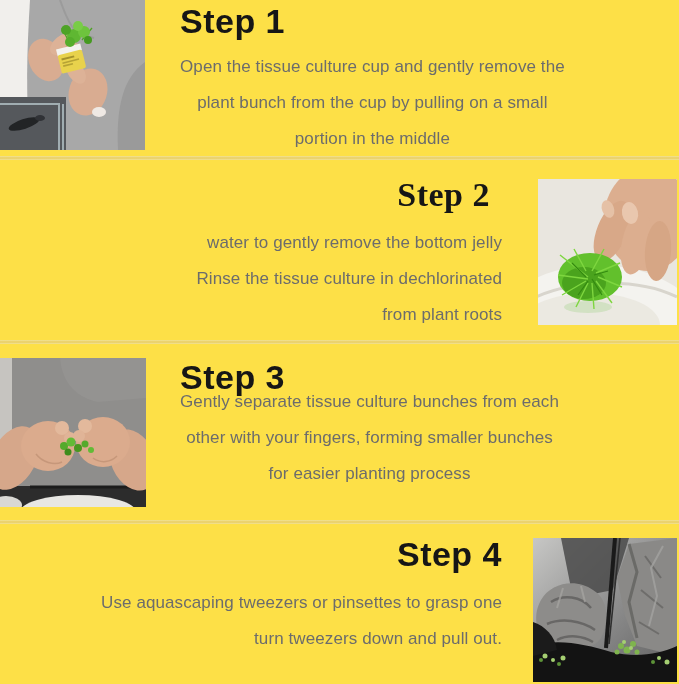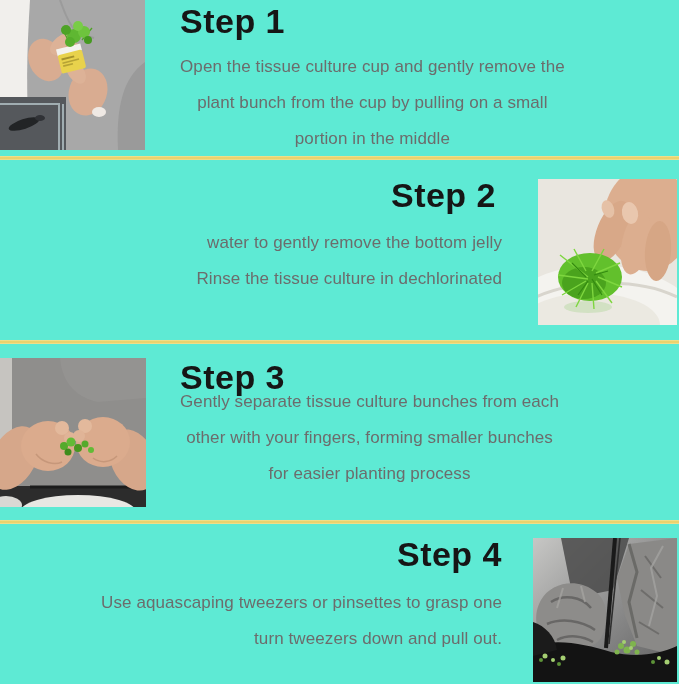--- a/index.html
+++ b/index.html
@@ -1,17 +1,17 @@
 <!DOCTYPE html>
 <html><head>
 <meta charset="utf-8">
 <style>
   html,body{margin:0;padding:0;background:#ffffff;}
   .canvas{
-    position:relative;width:679px;height:684px;background:#5eead4;
+    position:relative;width:679px;height:684px;background:#fde047;
     font-family:"Liberation Sans",sans-serif;overflow:hidden;
   }
   .photo{position:absolute;overflow:hidden;}
   .photo svg{display:block;width:100%;height:100%;}
   .step-title{
     position:absolute;margin:0;font-size:34px;line-height:44px;
     font-weight:700;color:#161616;letter-spacing:.5px;white-space:nowrap;
   }
   .step-text{
     position:absolute;font-size:17px;line-height:36px;color:#6c6c6c;
@@ -20,21 +20,21 @@
   .align-right{text-align:right;}
   .divider{
     position:absolute;left:0;width:679px;height:4px;
     background:linear-gradient(180deg,#f3e496 0%,#e8cd62 50%,#f3e496 100%);
   }
   
   .photo-1{left:0;top:0;width:145px;height:150px;}
   .title-1{left:180px;top:-1px;}
   .text-1{left:180px;top:49px;}
   .divider-1{top:156px;}
-  .title-2{right:183px;top:173px;}
+  .title-2{right:189px;top:173px;font-family:Liberation Serif, serif;}
   .text-2{right:177px;top:225px;}
   .photo-2{left:538px;top:179px;width:139px;height:146px;}
   .divider-2{top:340px;}
   .photo-3{left:0;top:358px;width:146px;height:149px;}
   .title-3{left:180px;top:355px;}
   .text-3{left:180px;top:384px;}
   .divider-3{top:520px;}
   .title-4{right:177px;top:532px;}
   .text-4{right:177px;top:585px;}
   .photo-4{left:533px;top:538px;width:144px;height:144px;}
@@ -85,20 +85,21 @@
     </div>
   </section>
 
   <div class="divider divider-1"></div>
 
   <section>
     <h2 class="step-title title-2 align-right">Step 2</h2>
     <div class="step-text text-2 align-right">
       <div>water to gently remove the bottom jelly</div>
       <div>Rinse the tissue culture in dechlorinated</div>
+      <div>from plant roots</div>
     </div>
     <div class="photo photo-2">
       <svg viewBox="0 0 139 146" preserveAspectRatio="none" aria-hidden="true">
         <rect width="139" height="146" fill="#e9e6df"></rect>
         <ellipse cx="60" cy="158" rx="108" ry="72" fill="#f4f3ef"></ellipse>
         <path d="M-10,122 C 30,100 100,98 139,118" stroke="#d8d5cd" stroke-width="3" fill="none"></path>
         <ellipse cx="52" cy="146" rx="70" ry="32" fill="#ebe9e1"></ellipse>
         <ellipse cx="110" cy="40" rx="44" ry="52" fill="#dcae8f"></ellipse>
         <ellipse cx="74" cy="52" rx="15" ry="32" fill="#d8a888" transform="rotate(22 74 52)"></ellipse>
         <ellipse cx="98" cy="64" rx="14" ry="32" fill="#dcae8f" transform="rotate(12 98 64)"></ellipse>

